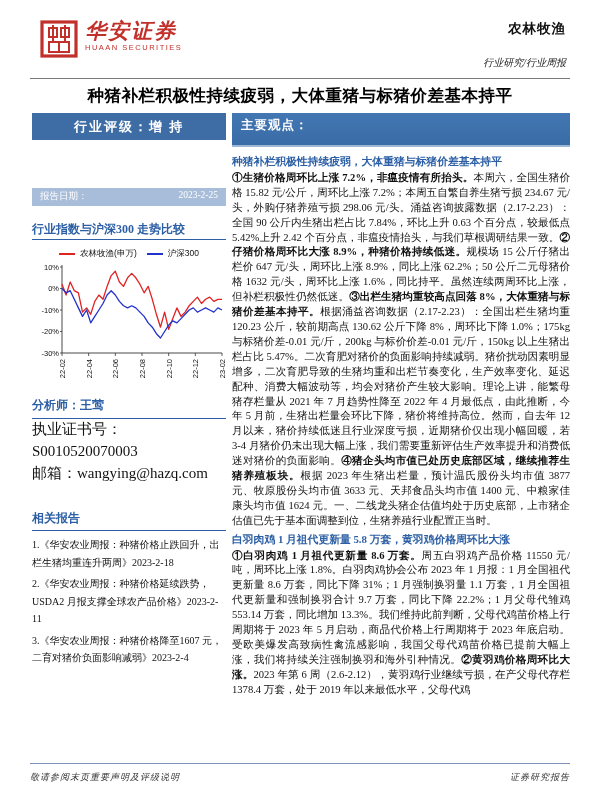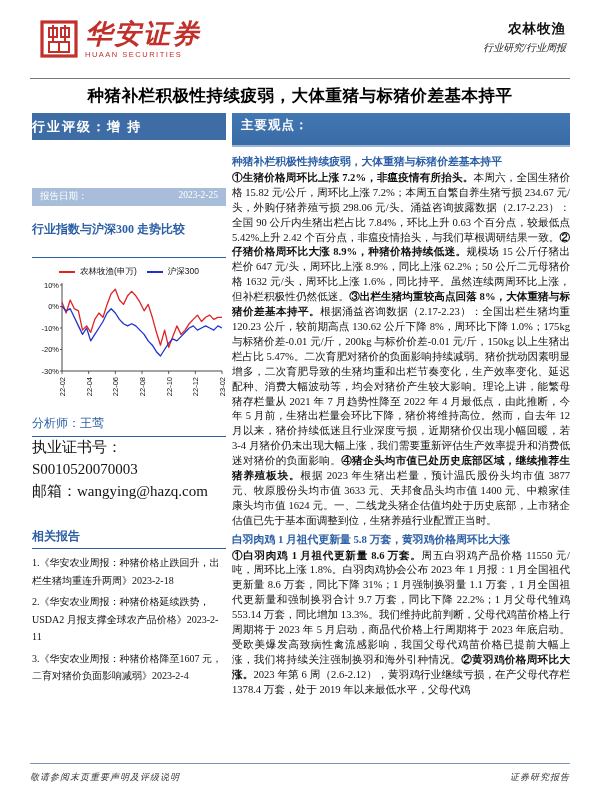--- a/index.html
+++ b/index.html
@@ -2,38 +2,38 @@
 <html><head>
 <meta charset="utf-8">
 <style>
   * { margin:0; padding:0; box-sizing:border-box; }
   body { background:#e8e8e8; font-family:"Liberation Serif", serif; }
   .page { position:relative; width:600px; height:800px; background:#ffffff; margin:0 auto; overflow:hidden; }
 
   
   .logo-row { position:absolute; top:20px; left:40px; right:34px; display:flex; justify-content:space-between; align-items:flex-start; }
   .logo-left { display:flex; align-items:flex-start; gap:7px; }
-  .logo-cn { color:#c2302b; font-size:27px; font-weight:bold; font-style:italic; letter-spacing:2px; line-height:1.1; }
+  .logo-cn { color:#c2302b; font-size:21px; font-weight:bold; font-style:italic; letter-spacing:2px; line-height:1.1; }
   .logo-en { color:#c2302b; font-size:7.5px; letter-spacing:1.5px; font-family:"Liberation Sans", sans-serif; }
   .hdr-right { text-align:right; }
   .hdr-industry { font-size:13.5px; font-weight:bold; color:#111; letter-spacing:1px; }
-  .hdr-type { font-size:10px; color:#222; font-style:italic; margin-top:3px; }
+  .hdr-type { font-size:10px; color:#222; font-style:italic; margin-top:18px; }
   .header-rule { position:absolute; top:78px; left:30px; width:540px; border-top:1.2px solid #7a7a7a; }
   .report-title { position:absolute; top:85px; left:30px; width:540px; text-align:center; font-size:16.5px; font-weight:bold; color:#000; letter-spacing:0.5px; }
 
   
   .sidebar { position:absolute; left:32px; top:113px; width:194px; }
-  .rating-box { background:#3e6da6; color:#fff; font-weight:bold; font-size:13px; text-align:left; padding:5px 0 4px; letter-spacing:2px; }
+  .rating-box { background:#3e6da6; color:#fff; font-weight:bold; font-size:13px; text-align:center; padding:5px 0 4px; letter-spacing:2px; }
   .date-bar { background:#a7bdd9; color:#fff; font-size:9.5px; display:flex; justify-content:space-between; padding:2px 8px 3px;margin-top:48px; }
-  .side-heading { margin-top:15px; color:#2c5fa5; font-weight:bold; font-size:12px; border-bottom:1.2px solid #2c5fa5; padding-bottom:19px; }
+  .side-heading { margin-top:15px; color:#2c5fa5; font-weight:bold; font-size:12px; border-bottom:1.2px solid #2c5fa5; padding-bottom:1px; }
   .legend { display:flex; gap:10px; justify-content:center; margin-top:8px; font-size:8.5px; color:#111; align-items:center; font-family:"Liberation Sans", sans-serif; }
   .legend-item { display:flex; align-items:center; gap:5px; }
   .legend-line { width:16px; height:2px; }
   .chart-wrap { margin-top:1px; }
-  .analyst-heading { margin-top:10px; color:#2c5fa5; font-weight:normal; font-size:12px; border-bottom:1.2px solid #2c5fa5; padding-bottom:4px; }
+  .analyst-heading { margin-top:10px; color:#2c5fa5; font-weight:bold; font-size:12px; border-bottom:1.2px solid #2c5fa5; padding-bottom:4px; }
   .side-kv { font-size:15px; color:#111; line-height:1.45; }
   .related-heading { margin-top:26px; color:#2c5fa5; font-weight:bold; font-size:12px; border-bottom:1.2px solid #2c5fa5; padding-bottom:3px; }
   .related-list { margin-top:5px; font-size:10px; color:#111; line-height:1.75; }
   .related-list div { margin-bottom:4px; }
 
   
   .main-col { position:absolute; left:232px; top:113px; width:338px; }
   .main-header { background:linear-gradient(#4277b3,#3a6ca6); border-bottom:2px solid #9db7d6; color:#fff; font-weight:bold; font-size:12.5px; padding:4px 9px 11px; letter-spacing:1px; }
   .main-body { margin-top:7px; font-size:10.6px; line-height:14.9px; text-align:justify; color:#101010; }
   .sub-heading { color:#2c5fa5; font-weight:bold; font-size:10.8px; margin:3px 0 2px; }

